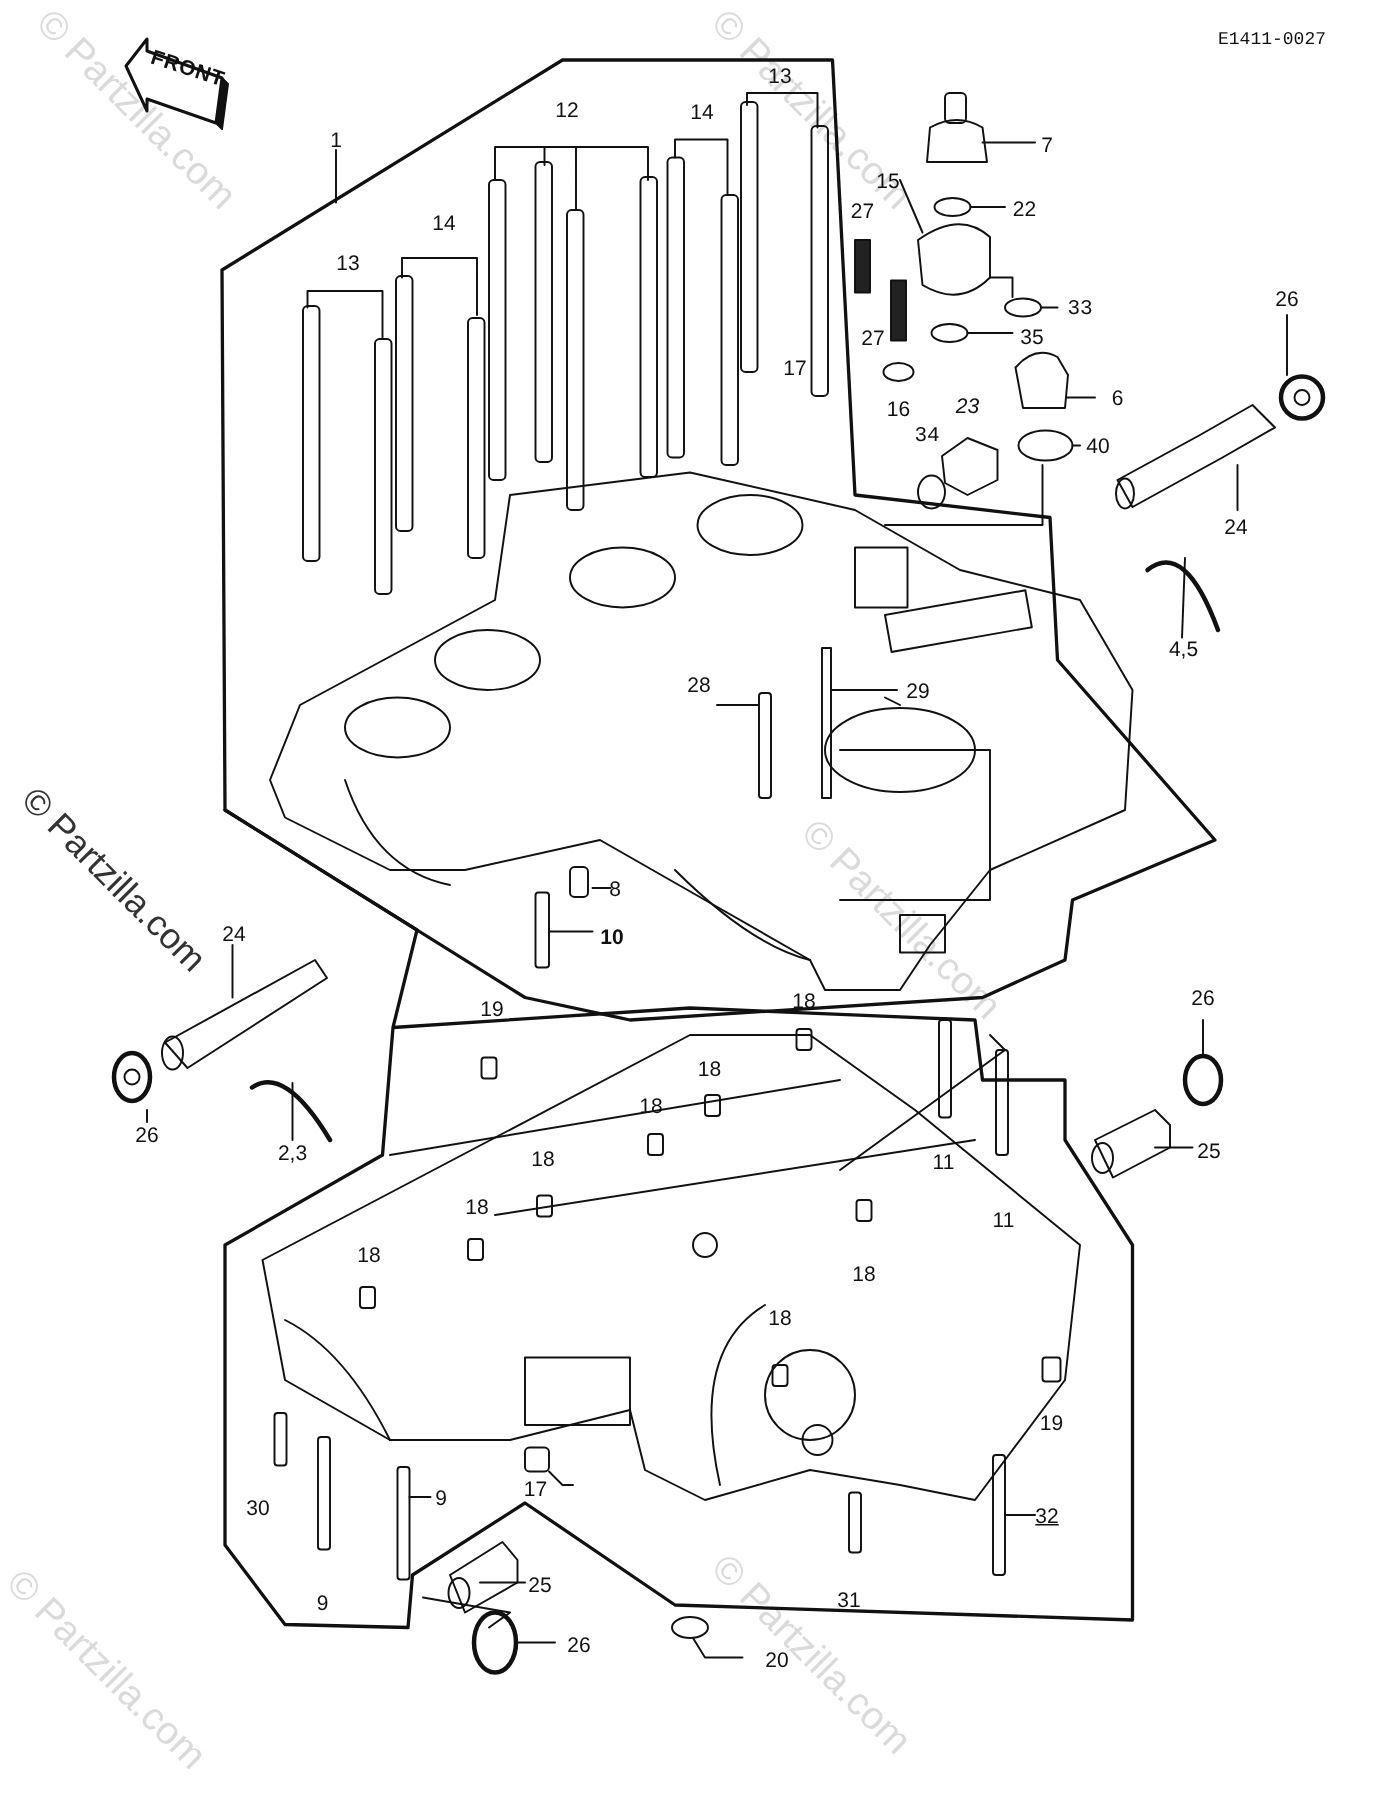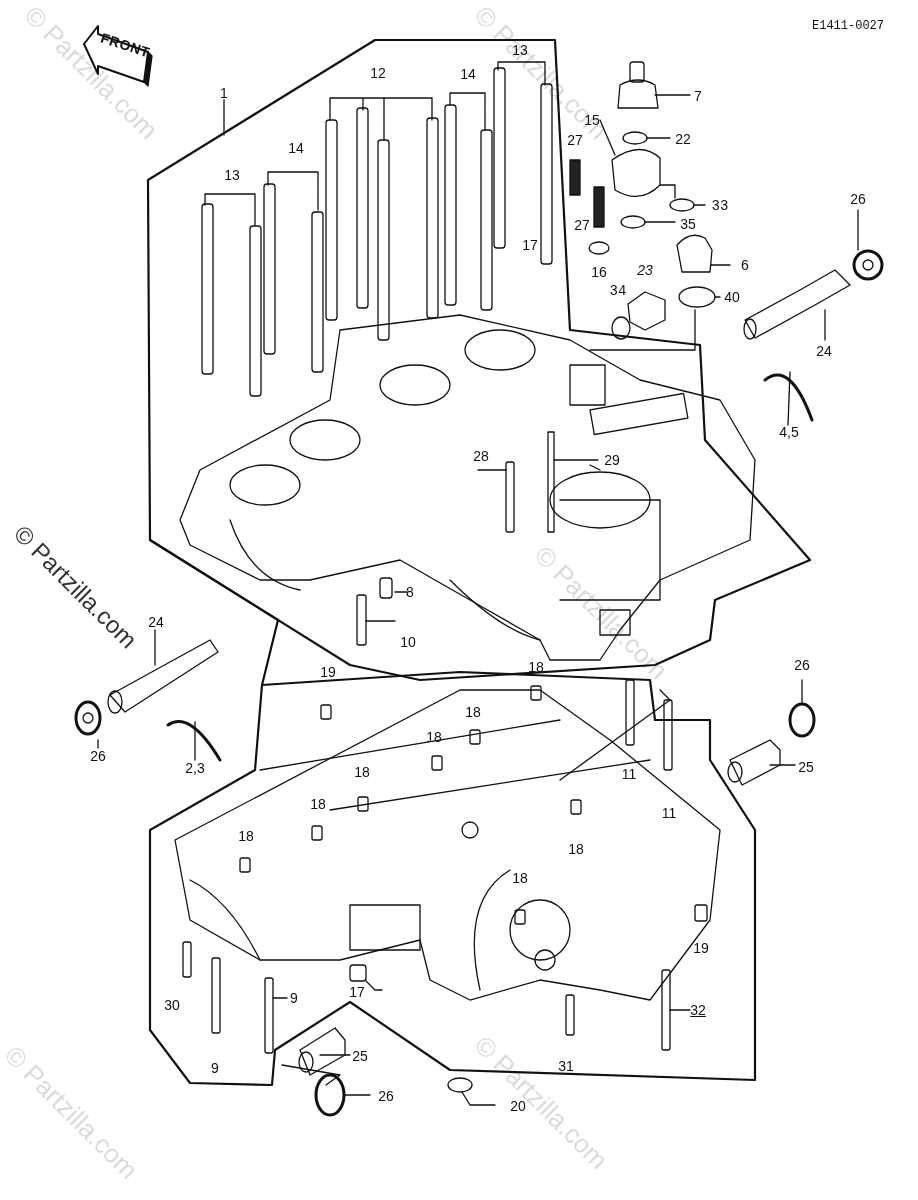--- a/index.html
+++ b/index.html
@@ -223,24 +223,24 @@
 <div class="callout" style="left:688px;top:224px;">35</div>
 <div class="callout" style="left:599px;top:272px;">16</div>
 <div class="callout" style="left:530px;top:245px;">17</div>
 <div class="callout" style="left:645px;top:270px;font-style:italic;">23</div>
 <div class="callout" style="left:618px;top:291px;font-family:Liberation Mono, monospace;">34</div>
 <div class="callout" style="left:745px;top:265px;">6</div>
 <div class="callout" style="left:732px;top:297px;">40</div>
 <div class="callout" style="left:858px;top:199px;">26</div>
 <div class="callout" style="left:824px;top:351px;">24</div>
 <div class="callout" style="left:789px;top:432px;text-align:center;">4,5</div>
-<div class="callout" style="left:466px;top:456px;margin-left:15px;">28</div>
+<div class="callout" style="left:466px;top:456px;">28</div>
 <div class="callout" style="left:612px;top:460px;">29</div>
 <div class="callout" style="left:410px;top:592px;">8</div>
-<div class="callout" style="left:408px;top:642px;">10</div>
+<div class="callout" style="left:408px;top:624px;font-weight:bold;">10</div>
 <div class="callout" style="left:156px;top:622px;">24</div>
 <div class="callout" style="left:98px;top:756px;">26</div>
 <div class="callout" style="left:195px;top:768px;">2,3</div>
 <div class="callout" style="left:328px;top:672px;">19</div>
 <div class="callout" style="left:536px;top:667px;">18</div>
 <div class="callout" style="left:473px;top:712px;">18</div>
 <div class="callout" style="left:434px;top:737px;">18</div>
 <div class="callout" style="left:362px;top:772px;">18</div>
 <div class="callout" style="left:318px;top:804px;">18</div>
 <div class="callout" style="left:246px;top:836px;">18</div>

